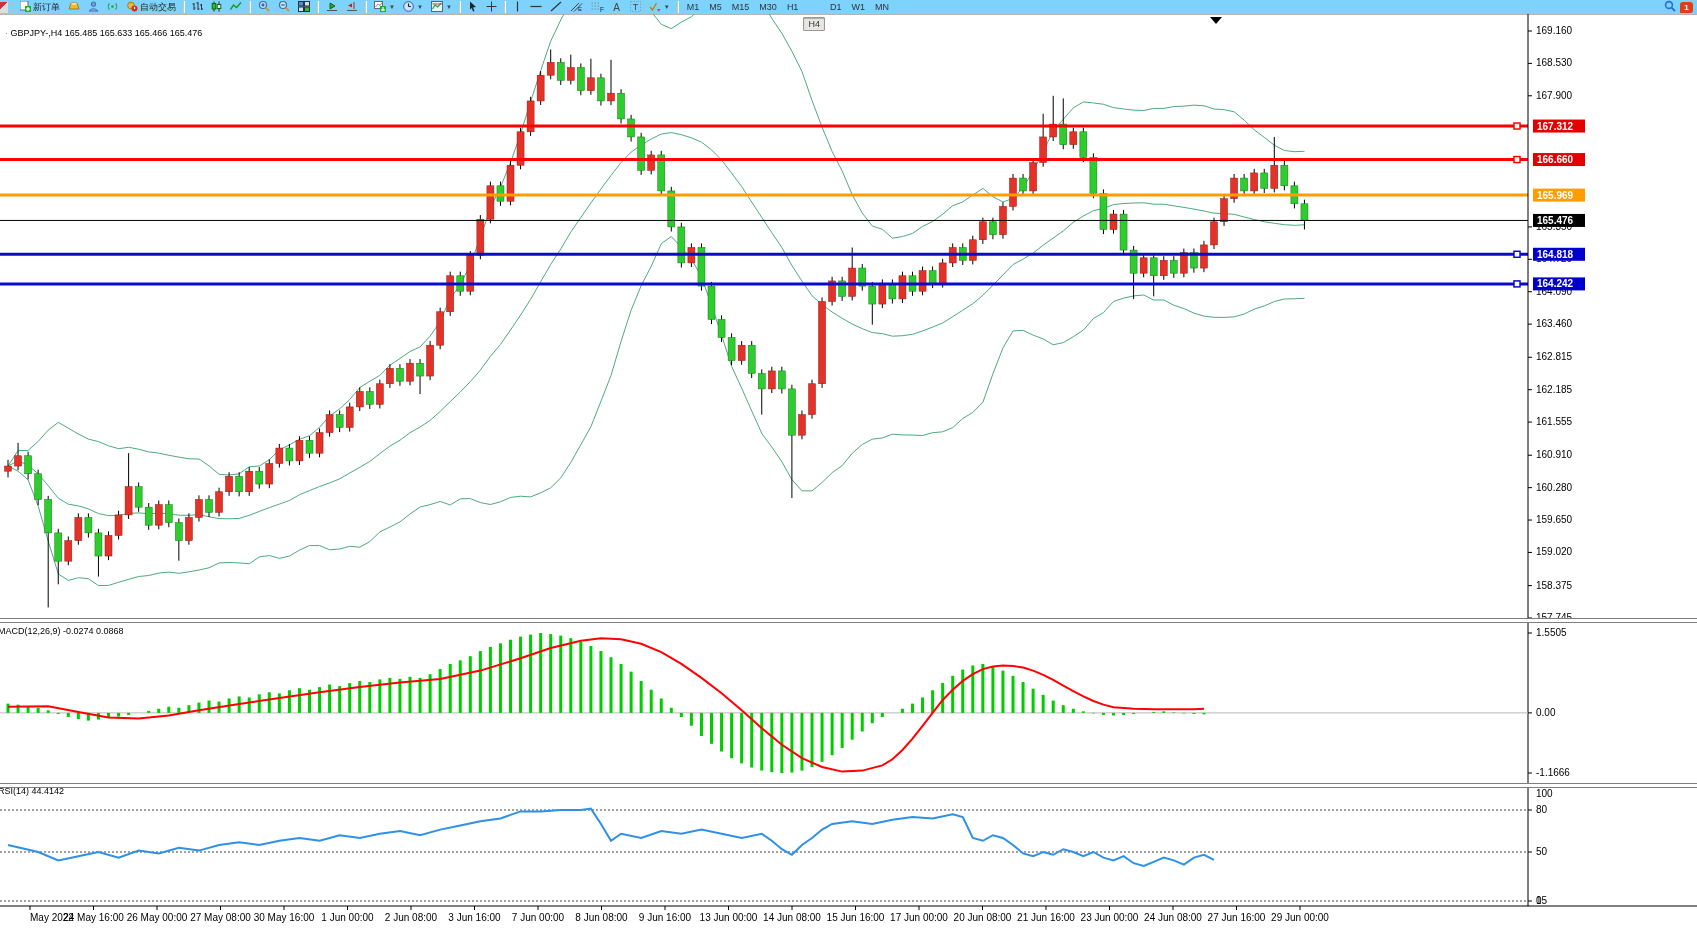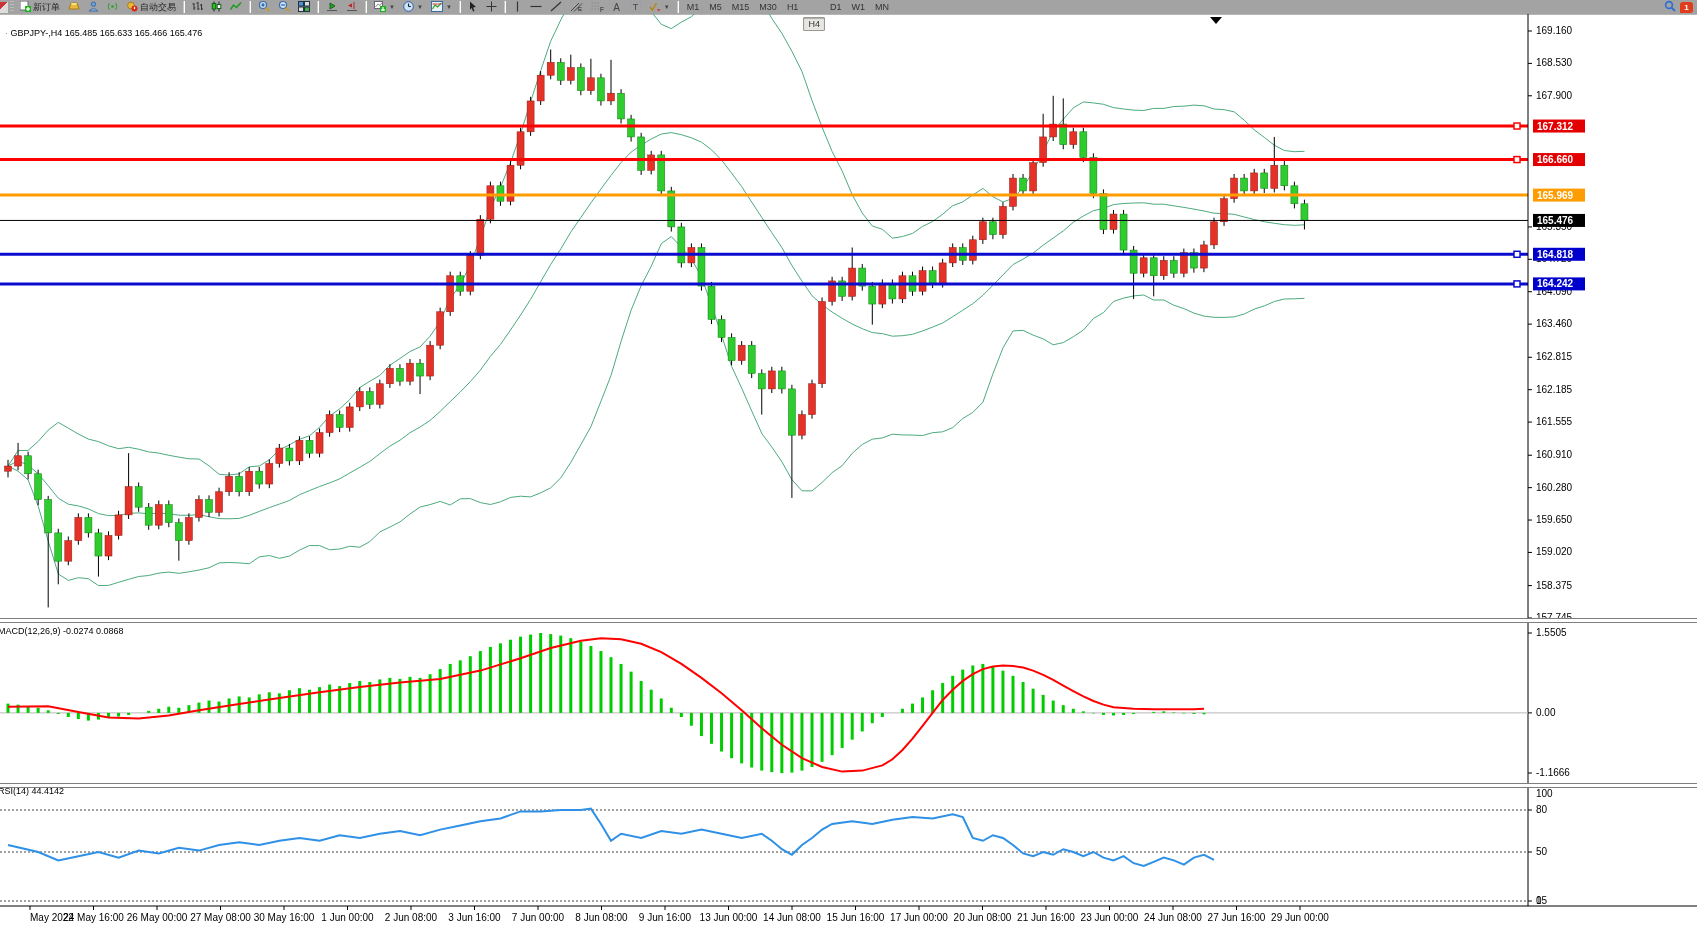--- a/index.html
+++ b/index.html
@@ -1,18 +1,18 @@
 <!DOCTYPE html>
 <html><head>
 <meta charset="utf-8">
 <style>
   html,body{margin:0;padding:0;background:#fff;font-family:"Liberation Sans",sans-serif;}
   #app{position:relative;width:1697px;height:934px;overflow:hidden;background:#fff;}
   
-  #toolbar{position:absolute;left:0;top:0;width:1697px;height:14px;background:#a3a3a3;border-bottom:1px solid #b7b5b2;display:flex;align-items:center;font-size:9px;white-space:nowrap;}
+  #toolbar{position:absolute;left:0;top:0;width:1697px;height:14px;background:#7dd3fc;border-bottom:1px solid #b7b5b2;display:flex;align-items:center;font-size:9px;white-space:nowrap;}
   .tb-group{display:flex;align-items:center;height:14px;}
   .tb-sep{width:1px;height:12px;background:#c8c6c3;margin:0 3px;border-right:1px solid #fff;}
   .tb-grip{width:4px;height:12px;margin:0 2px;background:repeating-linear-gradient(to bottom,#bbb 0 1px,transparent 1px 3px);}
   .tb-btn{display:flex;align-items:center;gap:2px;padding:0 3px;height:13px;color:#222;cursor:default;border:1px solid transparent;}
   .tb-btn .caret{font-size:6px;color:#444;margin-left:1px;}
   .tf-btn{padding:0 4px;height:12px;display:flex;align-items:center;color:#333;font-size:9px;border:1px solid transparent;text-align:center;}
   .tf-btn.active{background:#e8e6e2;border:1px solid #9a9894;border-radius:1px;box-shadow:inset 0 1px 1px rgba(0,0,0,.25);margin-top:33px;}
   .icon{display:inline-block;}
   #toolbar-right{margin-left:auto;display:flex;align-items:center;gap:4px;padding-right:4px;}
   .notif{position:relative;width:13px;height:11px;background:#e03c1e;border-radius:3px 3px 3px 0;color:#fff;font-size:8px;font-weight:bold;text-align:center;line-height:11px;}

